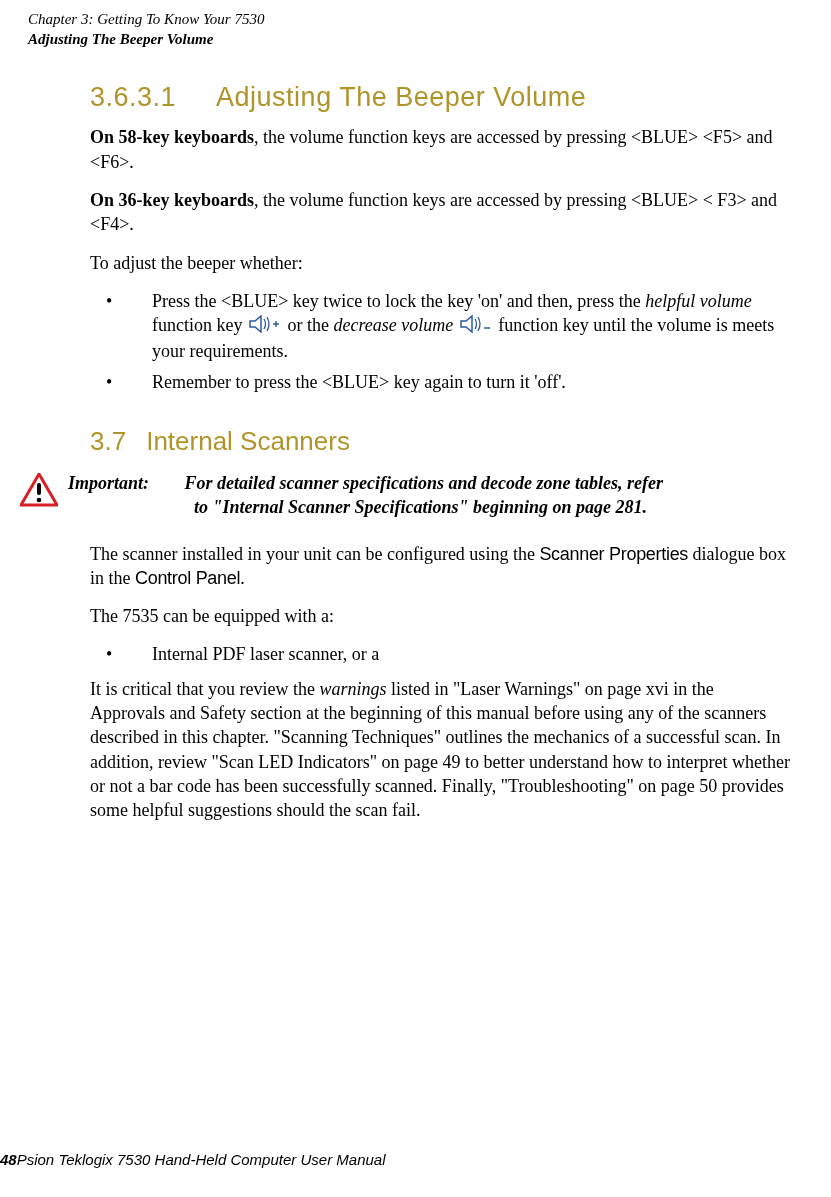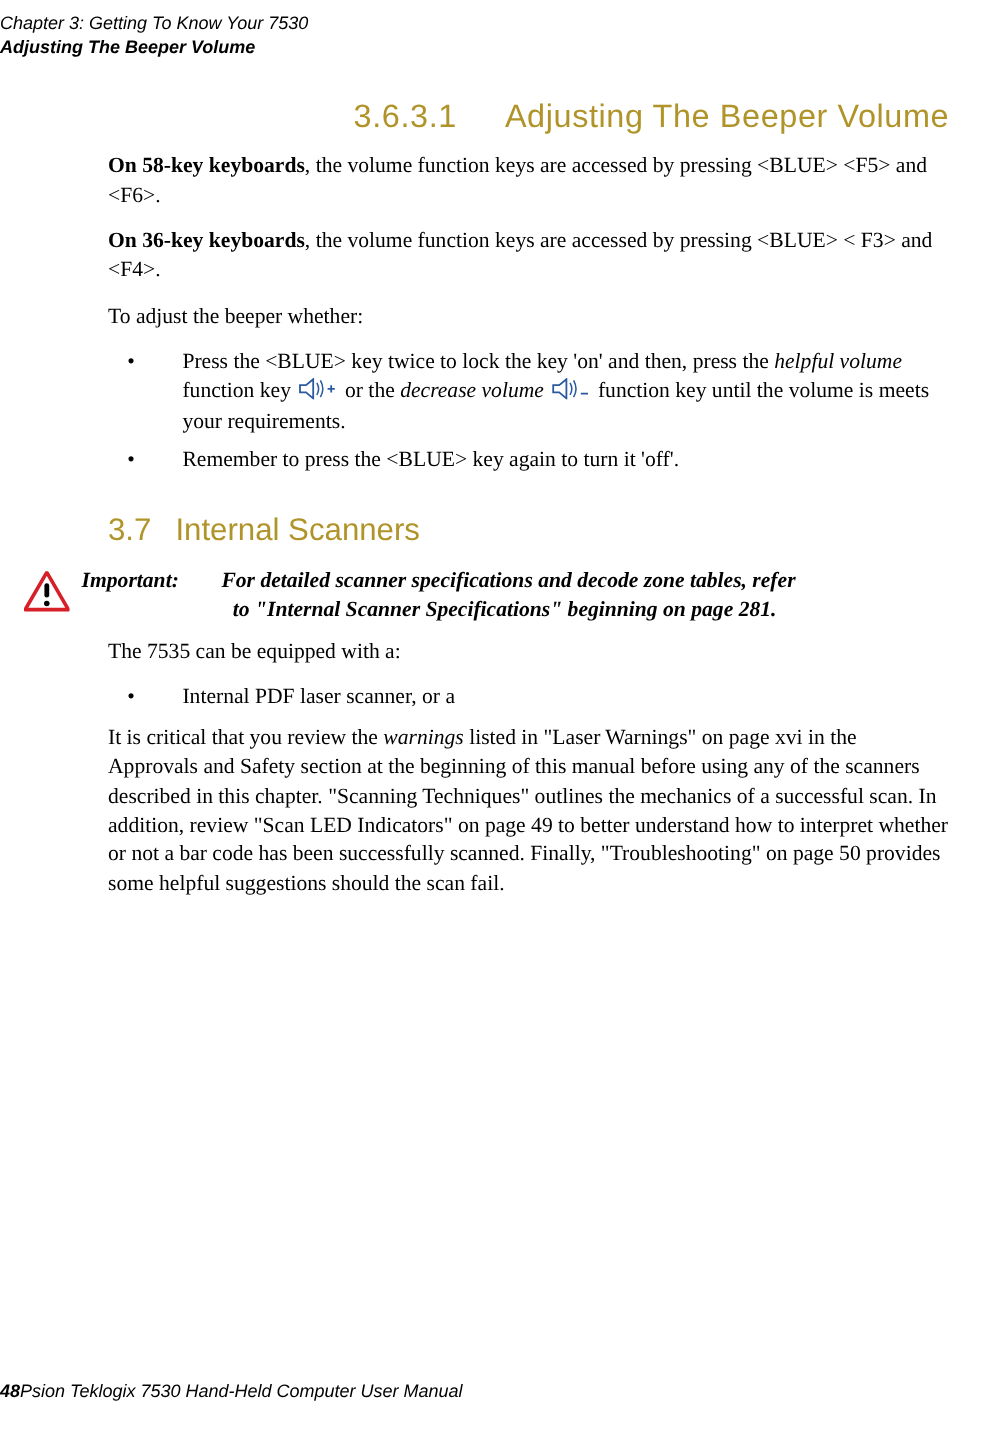--- a/index.html
+++ b/index.html
@@ -10,45 +10,45 @@
       line-height: 1.35;
       color: #000;
       width: 831px;
     }
     .page {
       padding: 10px 40px 30px 0px;
       position: relative;
       min-height: 1140px;
     }
     .header {
-      font-family: Liberation Sans, sans-serif;
+      font-family: Liberation Serif, serif;
       font-style: italic;
       font-size: 15px;
       line-height: 1.3;
+      margin-left: 28px;
     }
     .header-line1 {
       font-weight: normal;
     }
     .header-line2 {
       font-weight: bold;
     }
     .content-block {
       margin-left: 90px;
     }
     .sec-heading {
       font-family: Arial, Helvetica, sans-serif;
       color: #b0942a;
       margin-top: 30px;
       margin-bottom: 8px;
       font-weight: normal;
     }
     .sub-heading {
       font-size: 27px;
       letter-spacing: 0.5px;
-      text-align: right;
     }
     .sub-number {
       margin-right: 40px;
     }
     .main-heading {
       font-size: 26px;
       letter-spacing: 0px;
     }
     .main-number {
       margin-right: 20px;
@@ -78,21 +78,21 @@
       margin: 0 2px;
     }
     em.italic {
       font-style: italic;
     }
     strong.bold {
       font-weight: bold;
     }
     .important-row {
       display: flex;
-      align-items: center;
+      align-items: flex-start;
       margin-top: 12px;
       margin-left: 20px;
     }
     .warn-icon {
       flex: 0 0 auto;
       margin-right: 10px;
       margin-top: 2px;
     }
     .important-text {
       font-family: 'Times New Roman', serif;
@@ -187,20 +187,23 @@
       </svg>
     </span>
     <div class="important-text">
       <span class="important-label">Important:</span>
       <span class="important-body">For detailed scanner specifications and decode zone tables, refer</span>
       <div class="important-cont important-body">to "Internal Scanner Specifications" beginning on page 281.</div>
     </div>
   </div>
 
   <div class="content-block">
+    <div class="para" style="margin-top:22px">
+      <span>The scanner installed in your unit can be configured using the </span><span class="condensed">Scanner Properties</span><span> dialogue box in the </span><span class="condensed">Control Panel</span><span>.</span>
+    </div>
 
     <div class="para">The 7535 can be equipped with a:</div>
 
     <ul class="bullet-list">
       <li>Internal PDF laser scanner, or a</li>
     </ul>
 
     <div class="para">
       <span>It is critical that you review the </span><em class="italic">warnings</em><span> listed in "Laser Warnings" on page xvi in the Approvals and Safety section at the beginning of this manual before using any of the scanners described in this chapter. "Scanning Techniques" outlines the mechanics of a successful scan. In addition, review "Scan LED Indicators" on page 49 to better understand how to interpret whether or not a bar code has been successfully scanned. Finally, "Troubleshooting" on page 50 provides some helpful suggestions should the scan fail.</span>
     </div>

